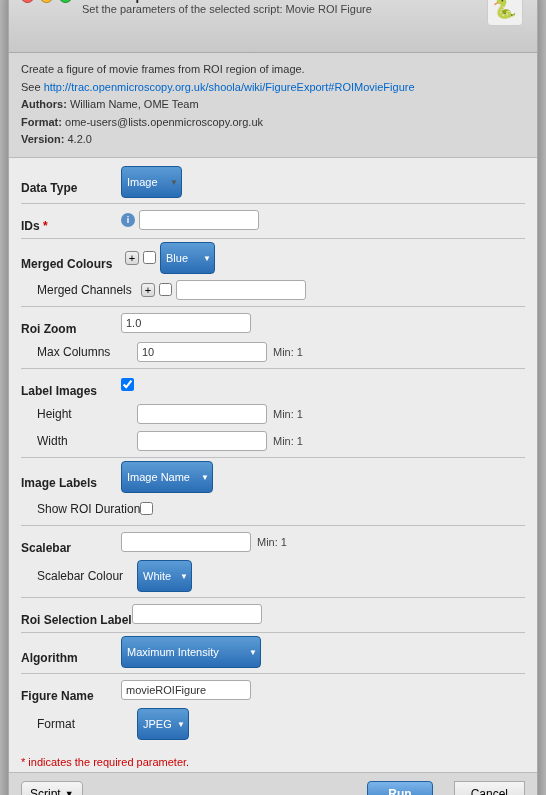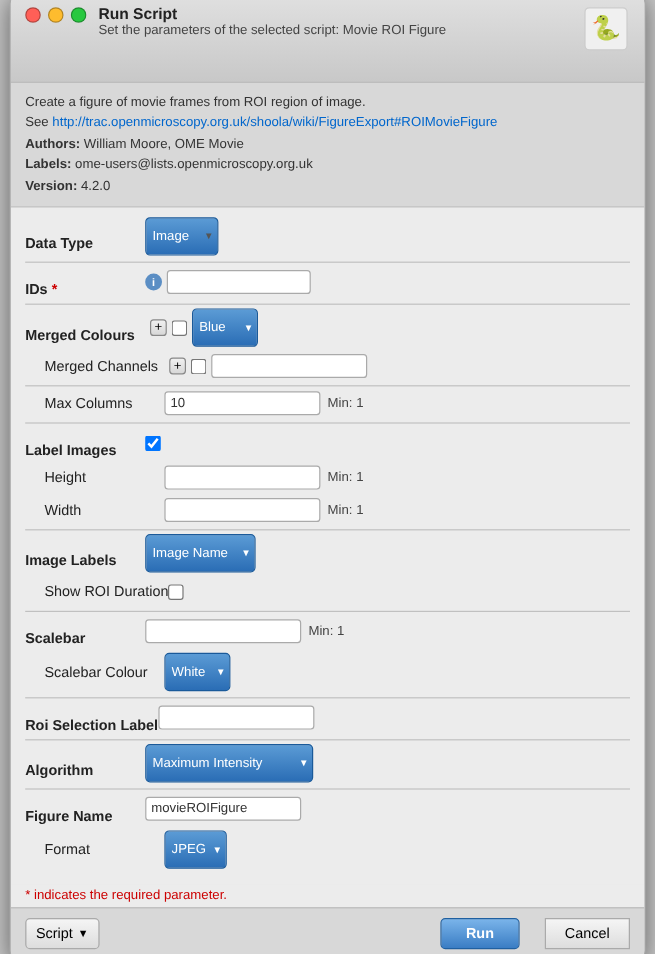--- a/index.html
+++ b/index.html
@@ -284,24 +284,24 @@
     </div>
   </div>
 
   <div class="info-section">
     <div>Create a figure of movie frames from ROI region of image.</div>
     <div>
       See <a href="#">http://trac.openmicroscopy.org.uk/shoola/wiki/FigureExport#ROIMovieFigure</a>
     </div>
     <div>
       <span class="info-bold">Authors:</span>
-      <span>William Moore, OME Movie</span>
+      <span>William Name, OME Team</span>
     </div>
     <div>
-      <span class="info-bold">Labels:</span>
+      <span class="info-bold">Format:</span>
       <span>ome-users@lists.openmicroscopy.org.uk</span>
     </div>
     <div>
       <span class="info-bold">Version:</span>
       <span>4.2.0</span>
     </div>
   </div>
 
   <div class="form-section">
 
@@ -344,20 +344,24 @@
 
     <div class="form-row row-indent">
       <span class="form-label">Merged Channels</span>
       <span class="plus-btn">+</span>
       <input type="checkbox" style="margin-left: 4px;">
       <input type="text" style="width: 130px; margin-left: 4px;" value="">
     </div>
 
     <div class="section-divider"></div>
 
+    <div class="form-row">
+      <span class="form-label form-label-bold">Roi Zoom</span>
+      <input type="text" style="width: 130px;" value="1.0">
+    </div>
 
     <div class="form-row row-indent">
       <span class="form-label">Max Columns</span>
       <input type="text" style="width: 130px;" value="10">
       <span class="form-hint">Min: 1</span>
     </div>
 
     <div class="section-divider"></div>
 
     <div class="form-row">

